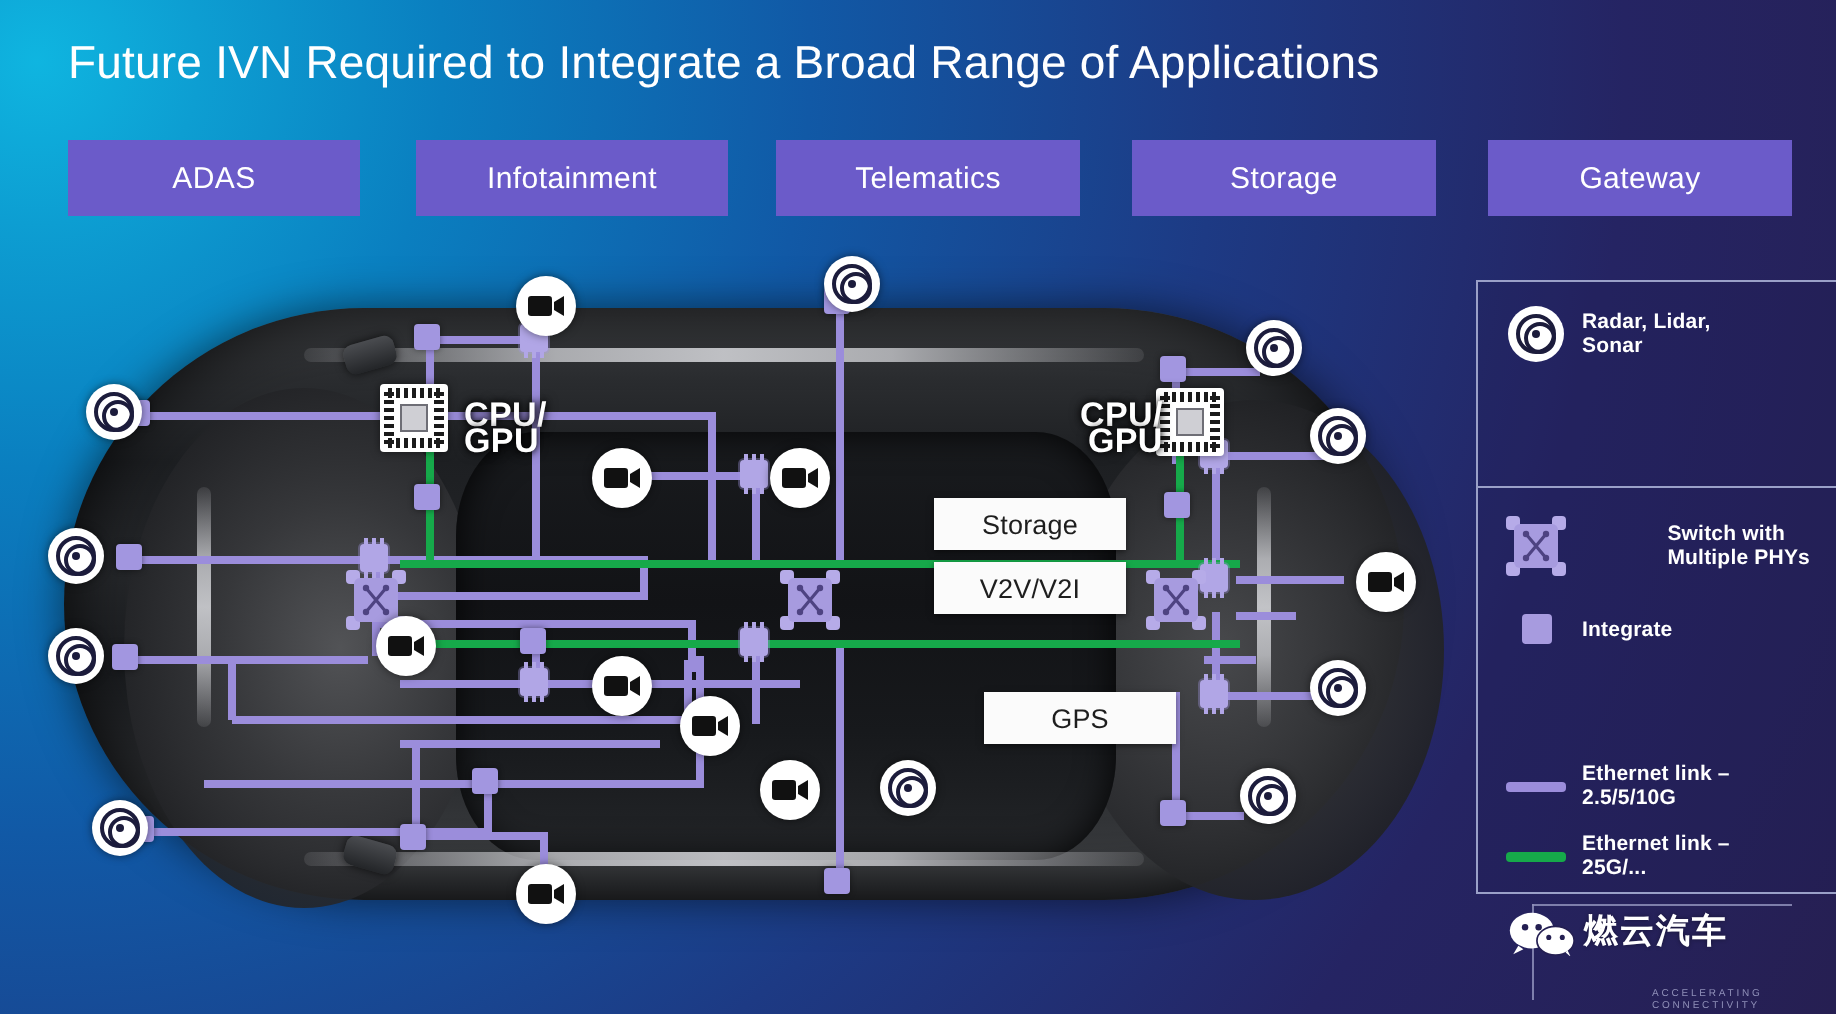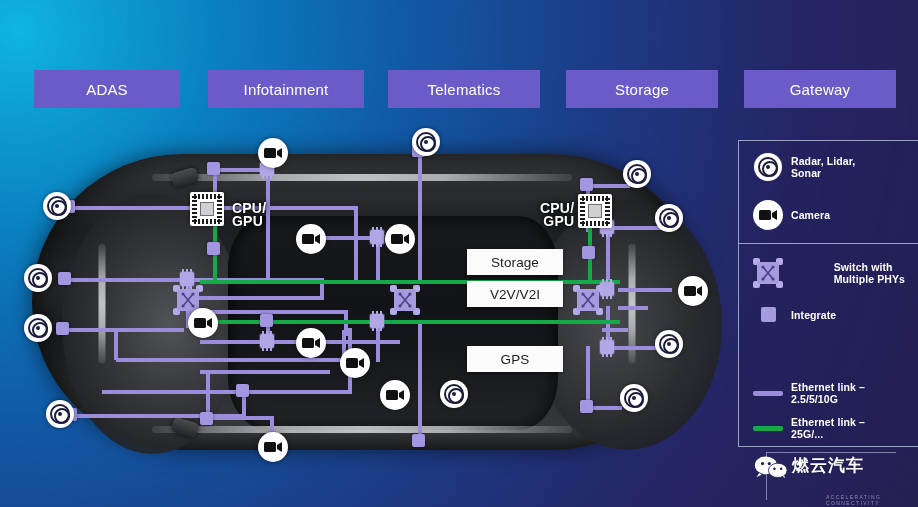--- a/index.html
+++ b/index.html
@@ -158,21 +158,21 @@
     background: repeating-linear-gradient(90deg,#1a1a1a 0 2px, transparent 2px 4px);
   }
   .chip .pins.t{top:2px;} .chip .pins.b{bottom:2px;}
   .chip .pinsv {
     position:absolute; top:4px; bottom:4px; width:5px;
     background: repeating-linear-gradient(180deg,#1a1a1a 0 2px, transparent 2px 4px);
   }
   .chip .pinsv.l{left:2px;} .chip .pinsv.r{right:2px;}
 
   .cpu-label {
-    position:absolute; z-index:12; color:#fff; font-size:14px;
+    position:absolute; z-index:12; color:#fff; font-size:17px;
     font-weight:bold; line-height:12.5px; letter-spacing:.2px;
     text-shadow:0 0 3px rgba(0,0,0,.95), 0 0 6px rgba(0,0,0,.8);
   }
 
   
   .app-box {
     position:absolute; z-index:14; width:96px; height:26px;
     background:#fbfbfb; color:#1e1e1e;
     display:flex; align-items:center; justify-content:center;
     font-size:13.5px; letter-spacing:.1px;
@@ -227,20 +227,21 @@
   }
   .tickline {
     position:absolute; background:#8e8fba; opacity:.85;
   }
 </style>
 </head>
 <body>
 
 <div id="slide">
 
+  <div id="title">Future IVN Required to Integrate a Broad Range of Applications</div>
 
   <div>
     <div class="cat-btn" style="left:34px;width:146px;">ADAS</div>
     <div class="cat-btn" style="left:208px;width:156px;">Infotainment</div>
     <div class="cat-btn" style="left:388px;width:152px;">Telematics</div>
     <div class="cat-btn" style="left:566px;width:152px;">Storage</div>
     <div class="cat-btn" style="left:744px;width:152px;">Gateway</div>
   </div>
 
   <div id="car-wrap">
@@ -397,21 +398,21 @@
       <div>CPU/</div>
       <div>GPU</div>
     </div>
     <div class="cpu-label" style="left:530px; top:70px; text-align:right;">
       <div>CPU/</div>
       <div>GPU</div>
     </div>
 
     <div class="app-box" style="left:457px; top:117px;">Storage</div>
     <div class="app-box" style="left:457px; top:149px;">V2V/V2I</div>
-    <div class="app-box" style="left:457px; top:214px;">GPS</div>
+    <div class="app-box" style="left:482px; top:214px;">GPS</div>
 
     <div class="radar" style="left:33px;  top:60px;">
         <i></i>
       </div>
     <div class="radar" style="left:14px;  top:132px;">
         <i></i>
       </div>
     <div class="radar" style="left:14px;  top:182px;">
         <i></i>
       </div>
@@ -501,31 +502,20 @@
         <div class="radar" style="position:relative; left:0; top:0; box-shadow:none;">
             <i></i>
           </div>
       </div>
       <div class="leg-txt">
         <div>Radar, Lidar,</div>
         <div>Sonar</div>
       </div>
     </div>
 
-    <div class="leg-row" style="left:6px; top:59px; width:160px;">
-      <div class="leg-ico">
-        <div class="cam" style="position:relative; left:0; top:0; box-shadow:none;">
-          <svg width="18" height="12" viewBox="0 0 18 12">
-            <rect x="0" y="1" width="12" height="10" rx="1.6" fill="#111"></rect>
-            <path d="M13 4 L18 1 L18 11 L13 8 Z" fill="#111"></path>
-          </svg>
-        </div>
-      </div>
-      <div class="leg-txt">Camera</div>
-    </div>
 
     <div class="leg-row" style="left:6px; top:117px; width:160px;justify-content:space-between;">
       <div class="leg-ico">
         <div class="leg-switch">
           <div class="switch" style="position:absolute;left:0;top:0;">
             <div class="leg l1"></div>
               <div class="leg l2"></div>
               <div class="leg l3"></div>
               <div class="leg l4"></div>
             <div class="body"></div>

